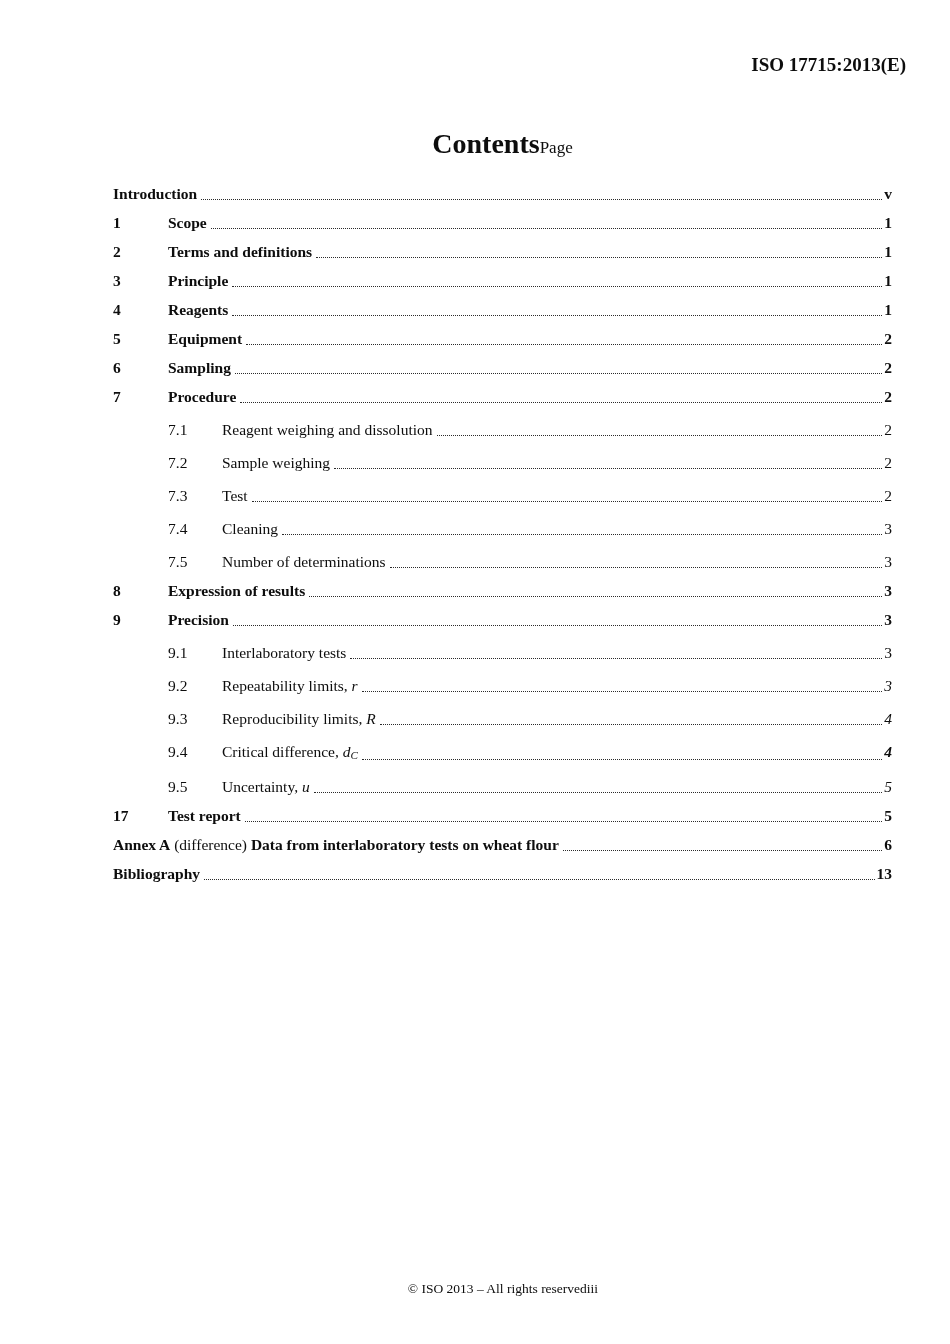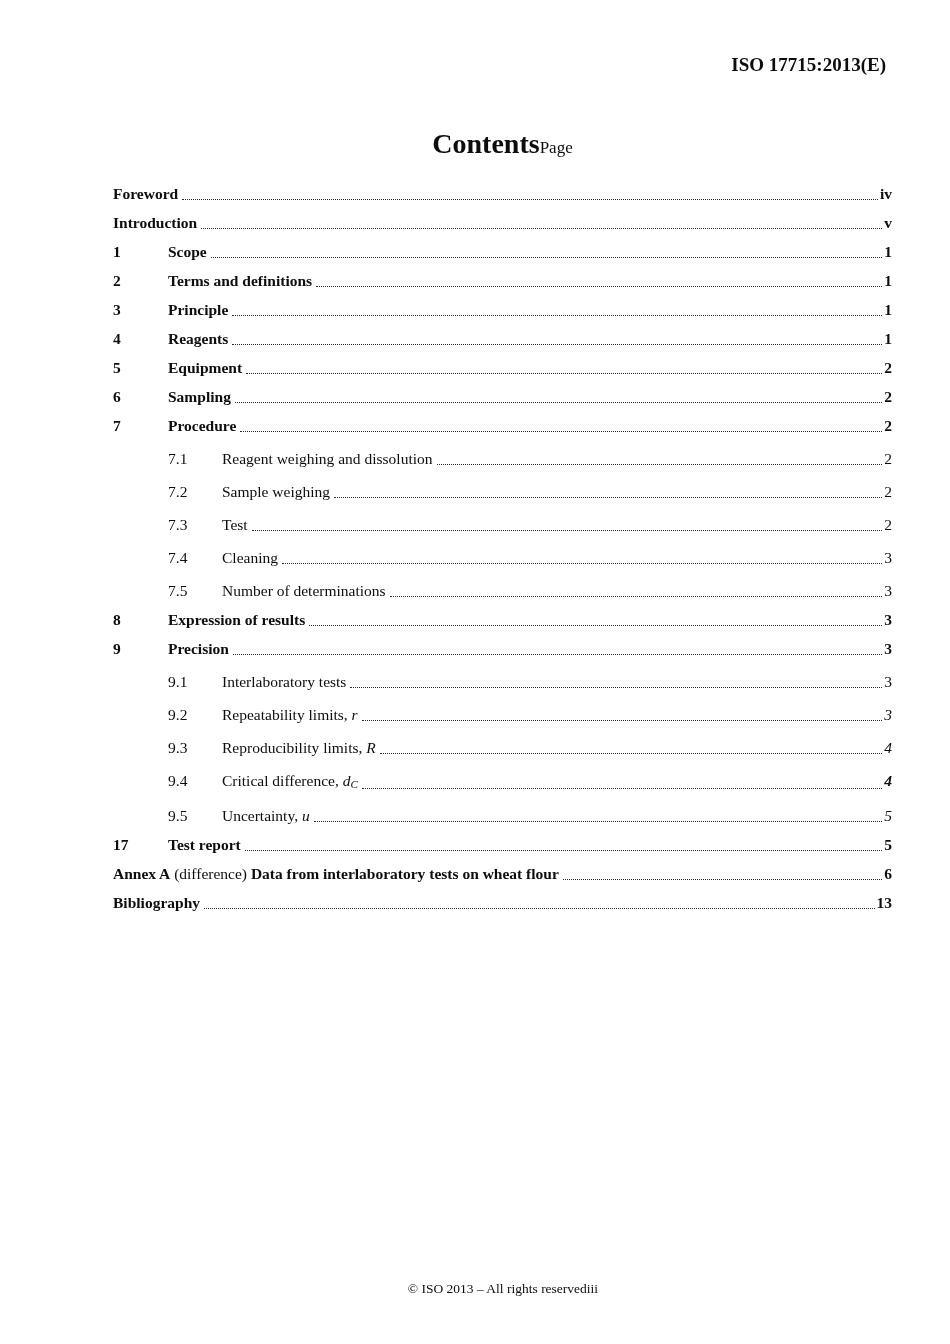--- a/index.html
+++ b/index.html
@@ -6,21 +6,21 @@
   body {
     width: 950px; height: 1344px;
     background: #ffffff;
     position: relative;
     overflow: hidden;
     font-family: "Liberation Serif", "DejaVu Serif", serif;
     color: #0d0d0d;
     -webkit-font-smoothing: antialiased;
   }
   .doc-header {
-    position: absolute; top: 52px; right: 64px;
+    position: absolute; top: 52px; right: 44px;
     font-size: 19px; font-weight: bold; line-height: 26px;
   }
   .contents-row {
     position: absolute; top: 126px; left: 113px; right: 58px;
     display: flex; align-items: baseline; justify-content: center;
   }
   .contents-title { font-size: 28px; font-weight: bold; line-height: 36px; }
   .page-label { font-size: 17px; line-height: 18px; }
   .toc {
     position: absolute; top: 184px; left: 113px; right: 58px;
@@ -60,25 +60,20 @@
 
 <div class="doc-header">ISO 17715:2013(E)</div>
 
 <div class="contents-row">
   <span class="contents-title">Contents</span>
   <span class="page-label">Page</span>
 </div>
 
 <div class="toc">
     <div class="row l1">
-      <span class="title"><span class="b">Foreword</span></span>
-      <span class="leader"></span>
-      <span class="page pb">iv</span>
-    </div>
-    <div class="row l1">
       <span class="title"><span class="b">Introduction</span></span>
       <span class="leader"></span>
       <span class="page pb">v</span>
     </div>
     <div class="row l1">
       <span class="num b">1</span>
       <span class="title"><span class="b">Scope</span></span>
       <span class="leader"></span>
       <span class="page pb">1</span>
     </div>

